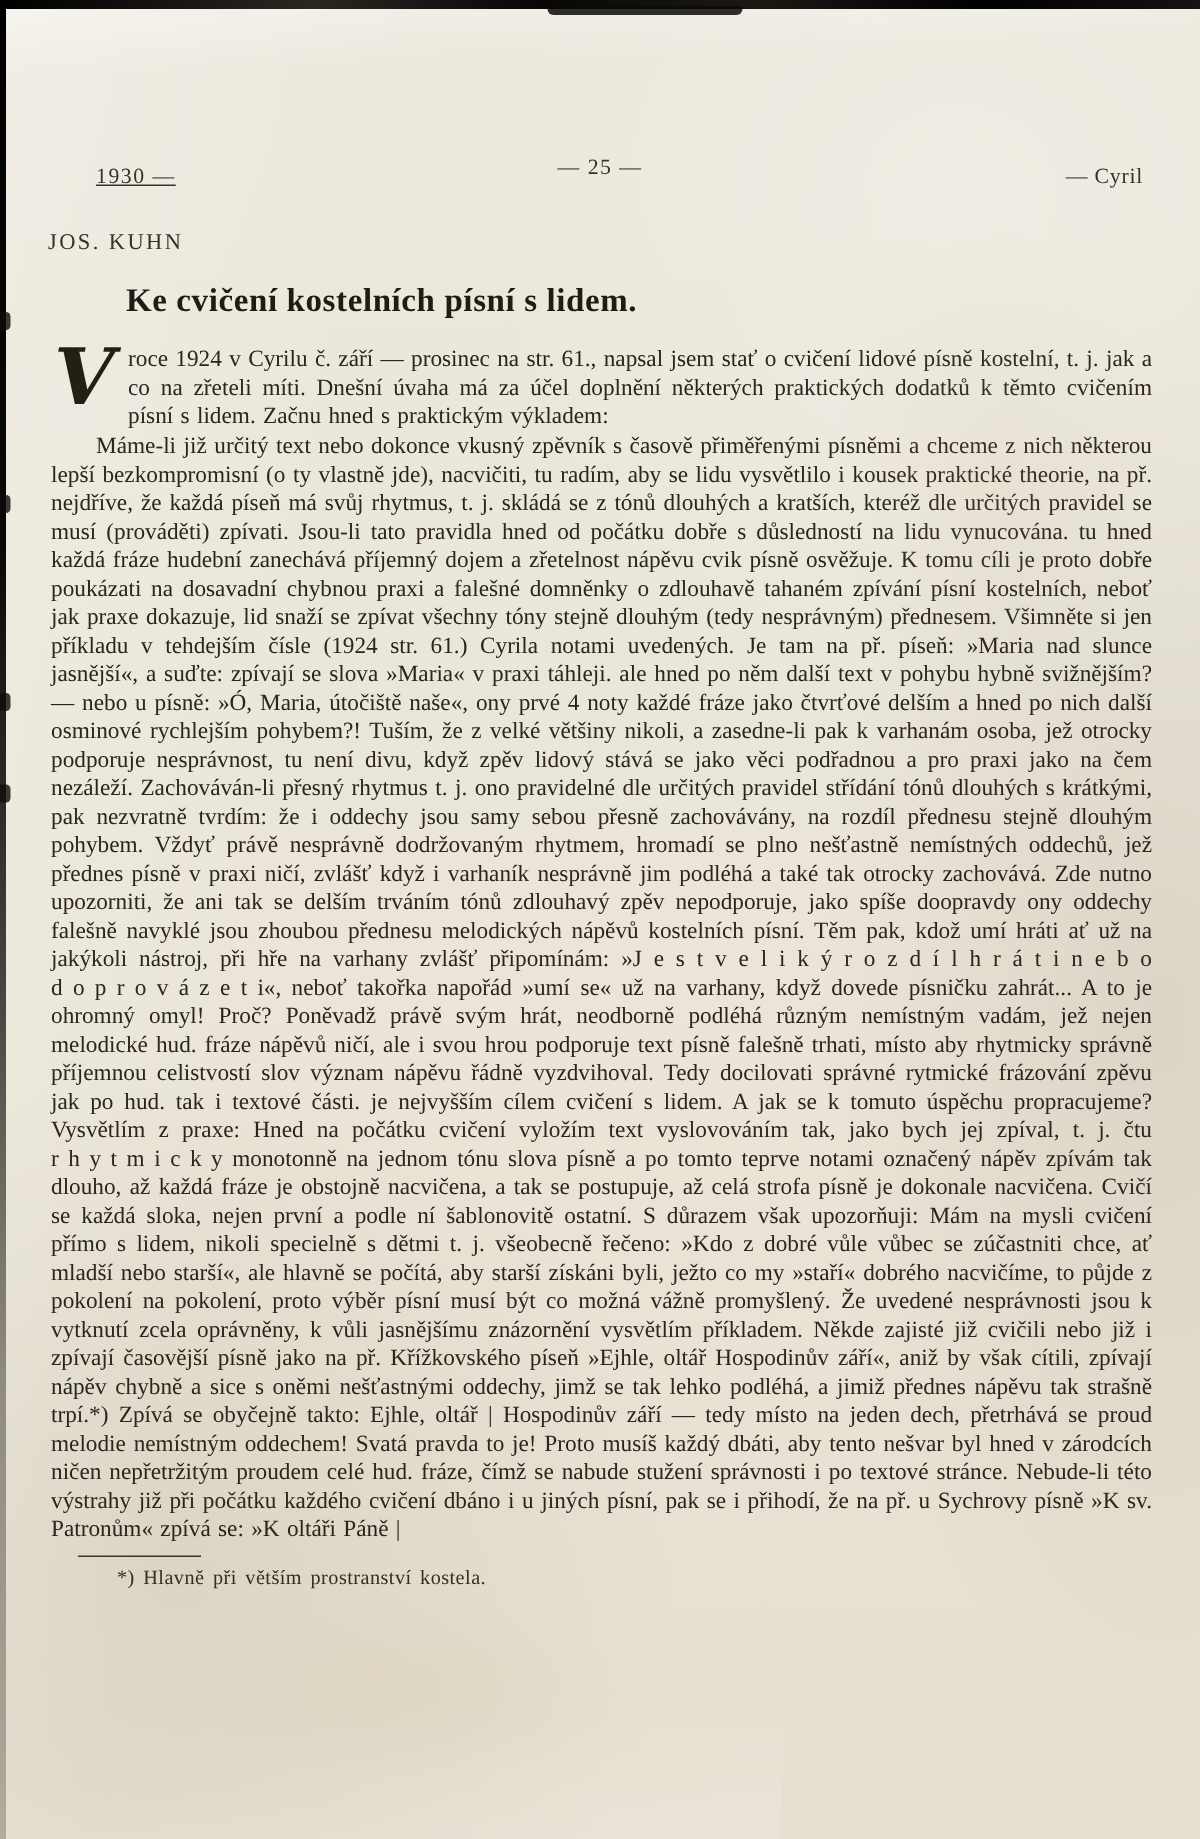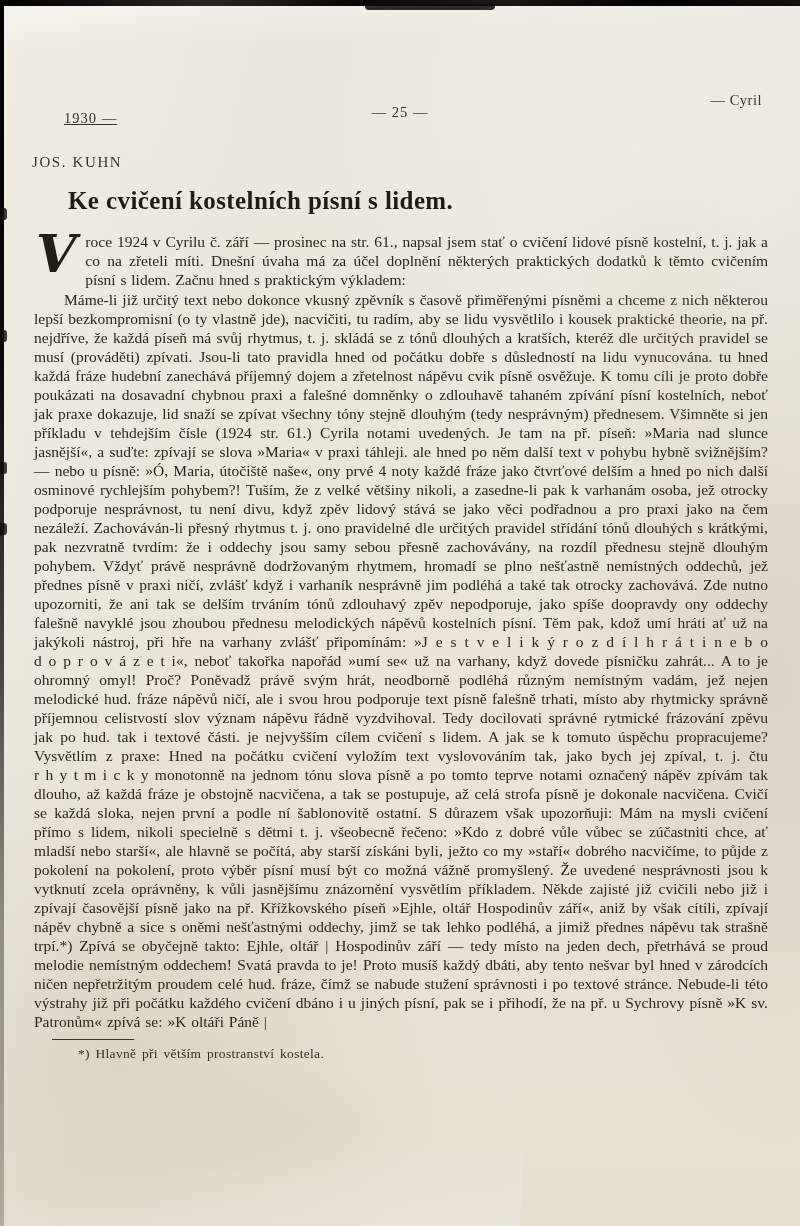--- a/index.html
+++ b/index.html
@@ -60,31 +60,31 @@
   
   .header-row {
     position: relative;
     margin: 0 36px;
     padding-top: 110px;
     font-size: 14.5px;
     color: #38332a;
   }
   .header-year { position: absolute; left: 28px; top: 110px; letter-spacing: 1px; text-decoration: underline; }
   .header-pageno { position: absolute; left: 0; right: 0; top: 104px; text-align: center; letter-spacing: 1px; }
-  .header-journal { position: absolute; right: 2px; top: 92px; letter-spacing: 0.5px; }
+  .header-journal { position: absolute; right: 2px; top: 110px; letter-spacing: 0.5px; }
   .author {
     margin: 44px 0 0 32px;
     font-size: 15px;
     letter-spacing: 1.6px;
     color: #38332a;
   }
   .title {
-    margin: 16px 0 0 16px;
-    padding-left: 52px;
-    font-size: 25px;
+    margin: 16px 0 0 0;
+    padding-left: 84px;
+    font-size: 22px;
     font-weight: 700;
     letter-spacing: 0.4px;
     color: #211c13;
   }
   .body-col {
     margin: 17px 32px 0 34px;
     font-size: 15.5px;
     line-height: 19px;
     text-align: justify;
     color: #2b251c;

